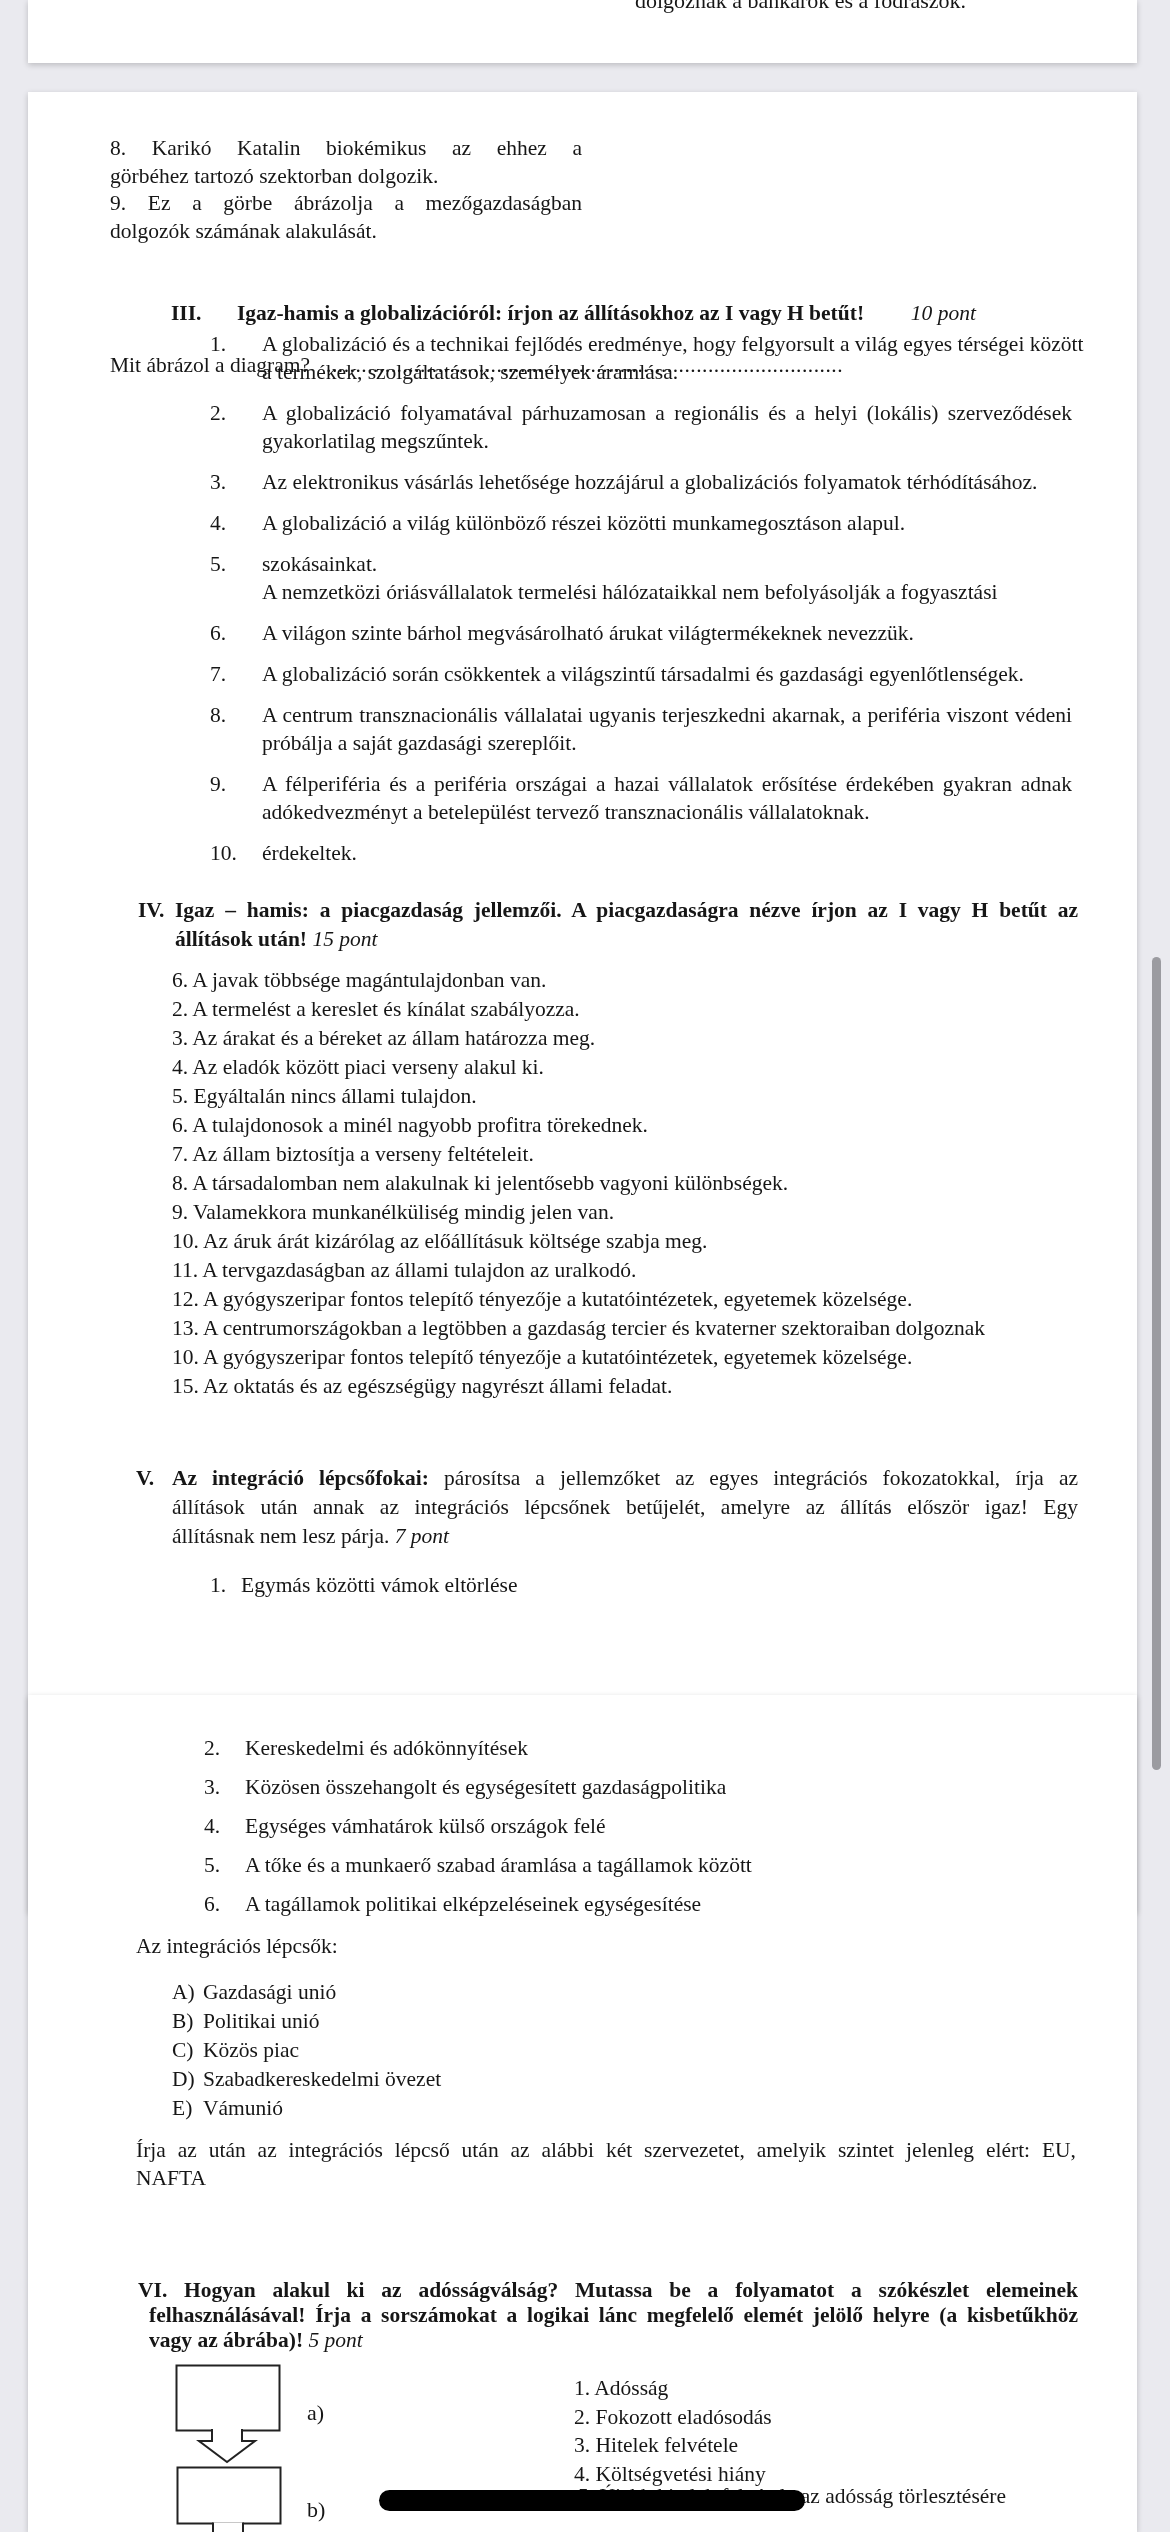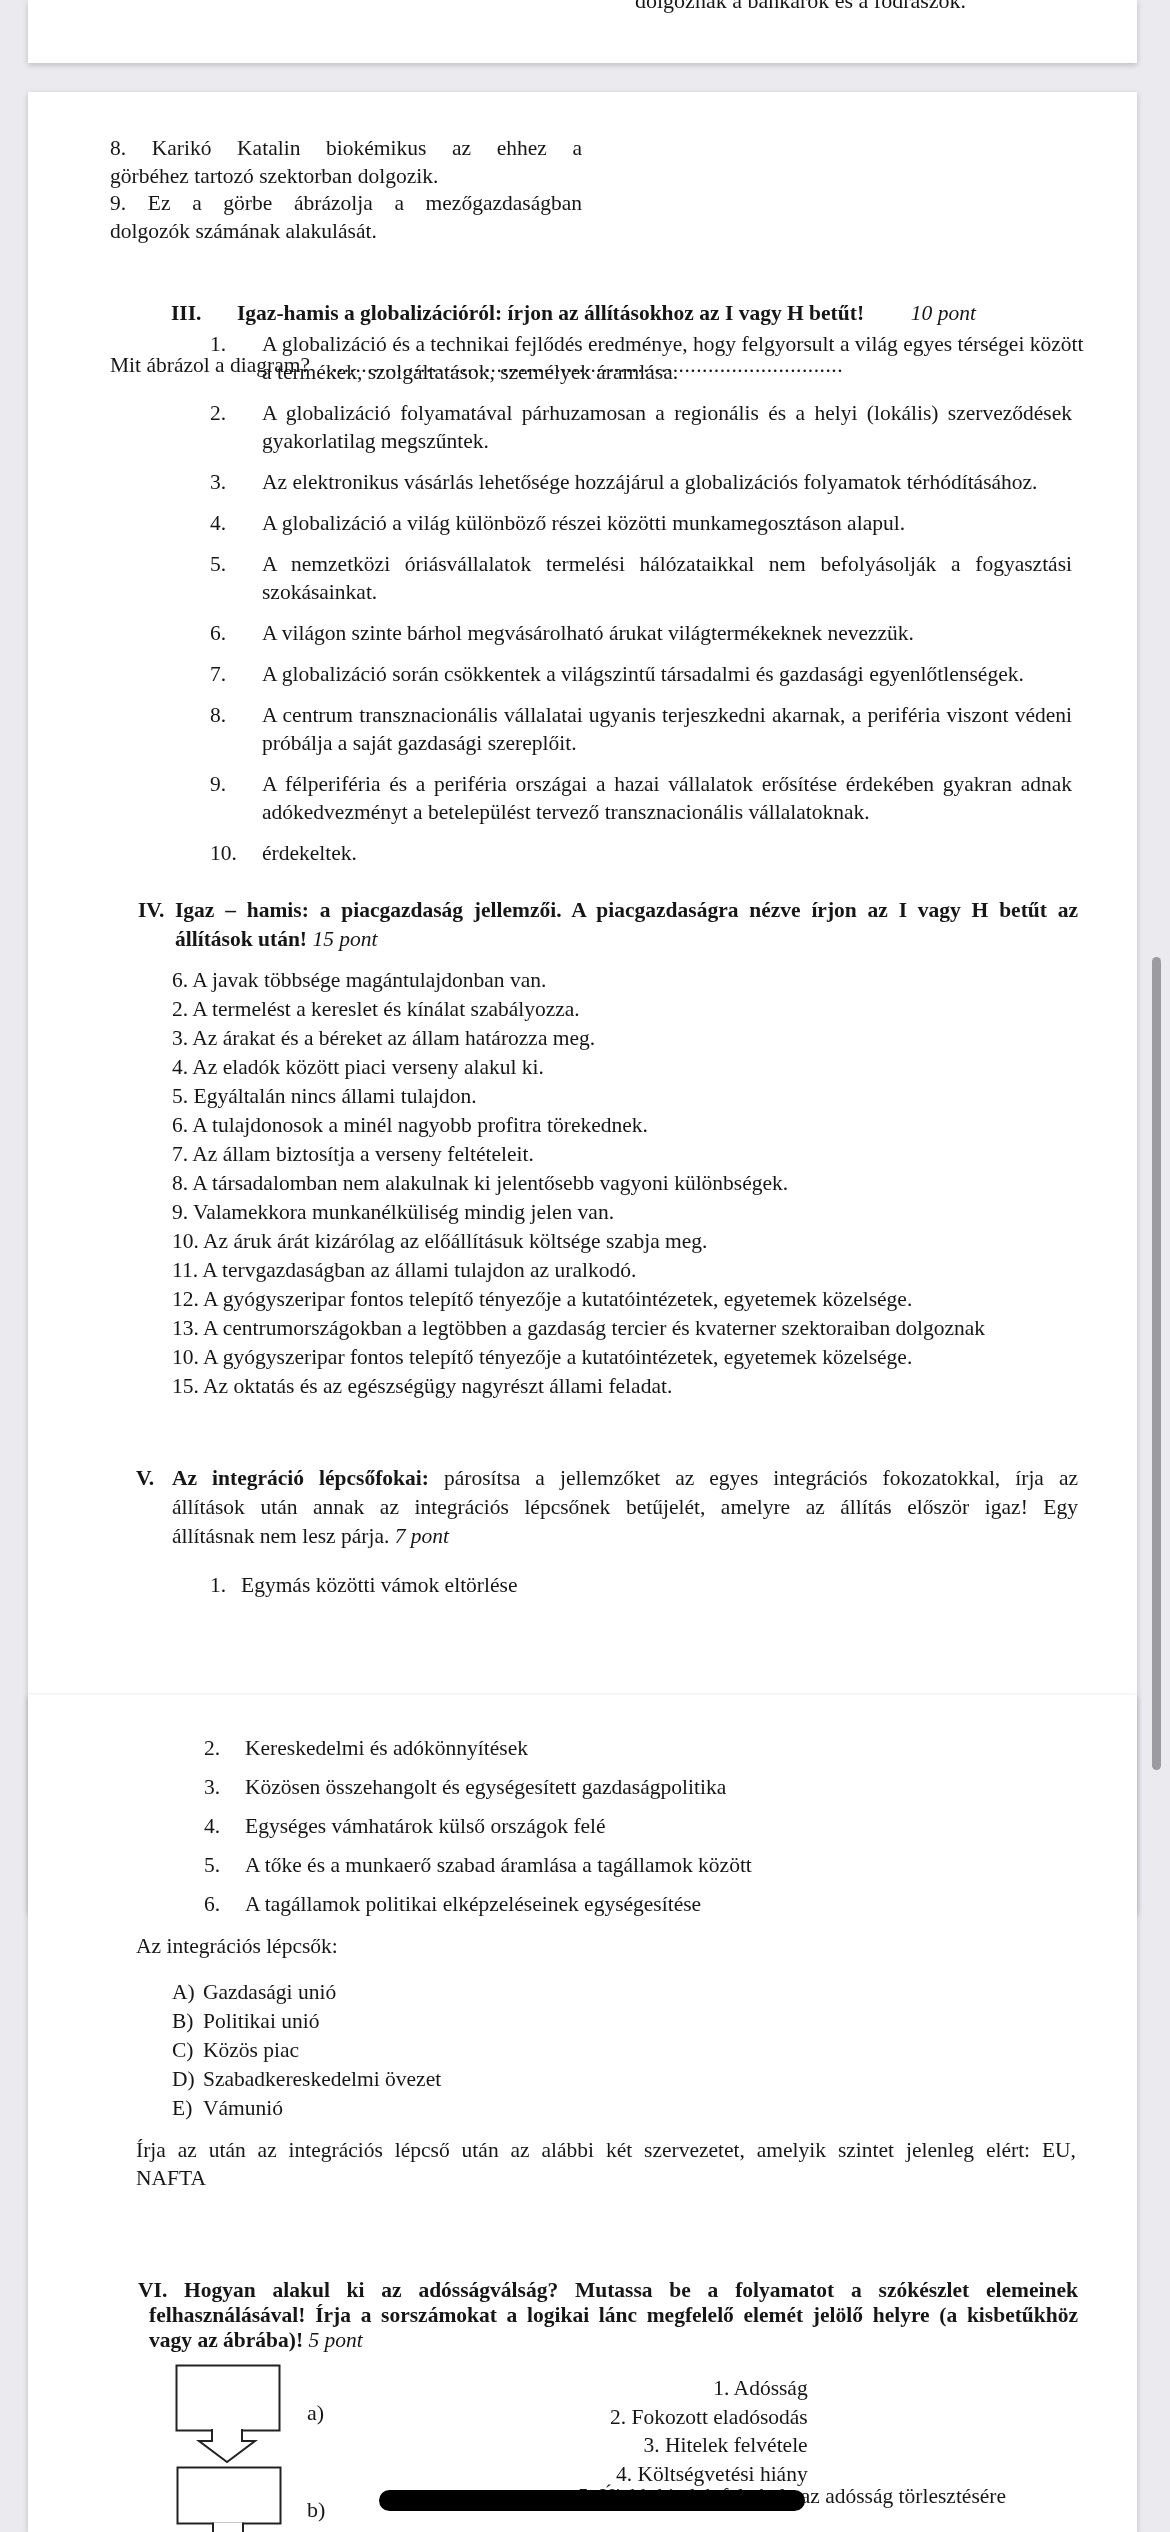--- a/index.html
+++ b/index.html
@@ -67,21 +67,21 @@
   .s6head{left:110px;top:583px;width:940px;font-weight:bold;}
   .s6head .ln{line-height:25px;padding-left:11px;}
   .s6head .ln:first-child{padding-left:0;}
   .s6head i{font-weight:normal;}
   
   .flow{left:0;top:660px;width:1109px;height:177px;overflow:hidden;}
   .flow svg{position:absolute;left:0;top:0;}
   .flow-label{position:absolute;font-size:22px;}
   .label-a{left:279px;top:45px;}
   .label-b{left:279px;top:142px;}
-  .wordbank{position:absolute;left:582px;top:19px;text-align:right;}
+  .wordbank{position:absolute;left:546px;top:19px;}
   .wordbank .li{line-height:28.5px;white-space:nowrap;}
   .wb5{position:absolute;left:550px;top:127px;white-space:nowrap;}
   .redact-bar{position:absolute;left:351px;top:135px;width:414px;height:21px;background:#000;border-radius:10.5px;}
   
   .scroll-thumb{position:absolute;left:1152px;top:957px;width:9px;height:813px;border-radius:4.5px;background:#9b9ba0;}
 </style>
 </head>
 <body>
 
 <div class="page page-prev">
@@ -134,22 +134,22 @@
       </div>
       <div class="s3item">
         <span class="num">4.</span>
         <div class="itext jlines">
           <div class="ln">A globalizáció a világ különböző részei közötti munkamegosztáson alapul.</div>
         </div>
       </div>
       <div class="s3item">
         <span class="num">5.</span>
         <div class="itext jlines">
+          <div class="ln">szokásainkat.</div>
           <div class="ln">A nemzetközi óriásvállalatok termelési hálózataikkal nem befolyásolják a fogyasztási</div>
-          <div class="ln">szokásainkat.</div>
         </div>
       </div>
       <div class="s3item">
         <span class="num">6.</span>
         <div class="itext jlines">
           <div class="ln">A világon szinte bárhol megvásárolható árukat világtermékeknek nevezzük.</div>
         </div>
       </div>
       <div class="s3item">
         <span class="num">7.</span>

